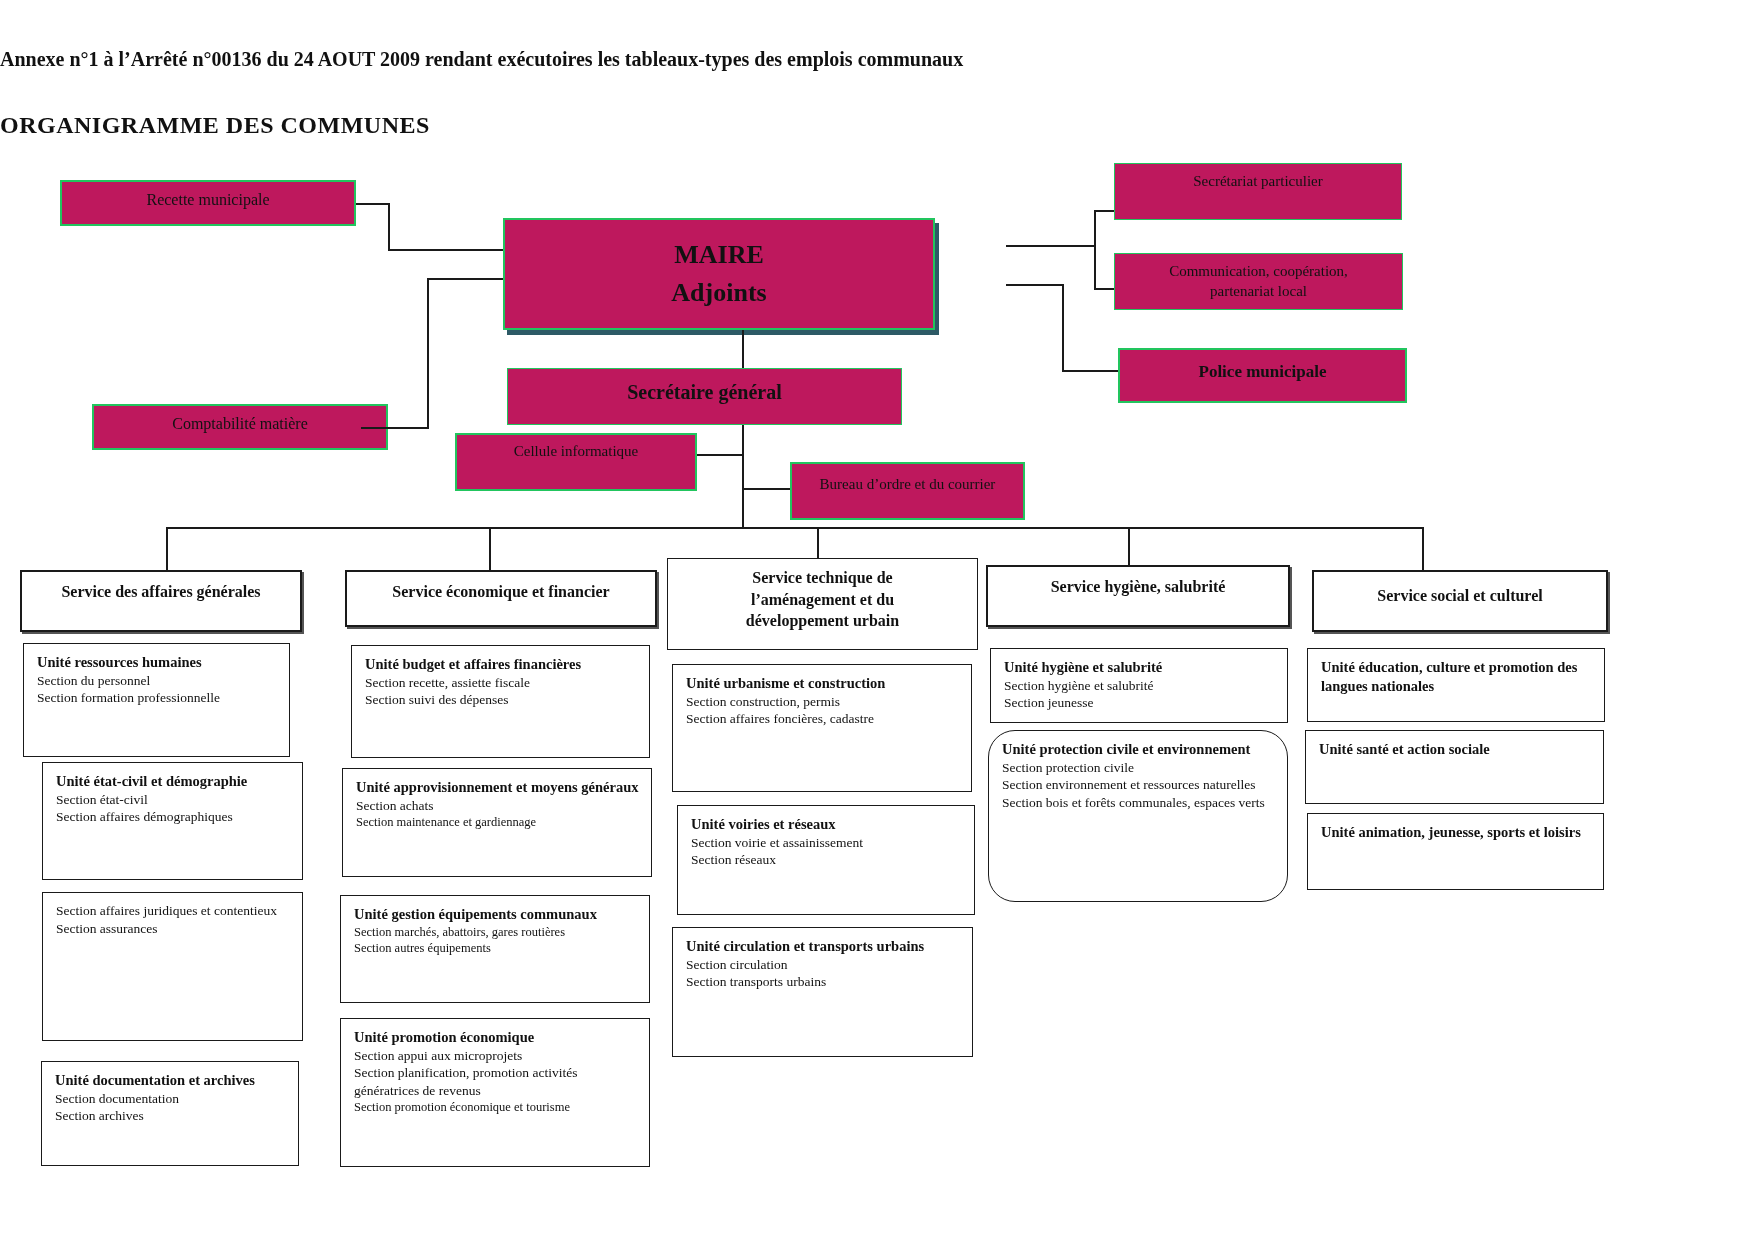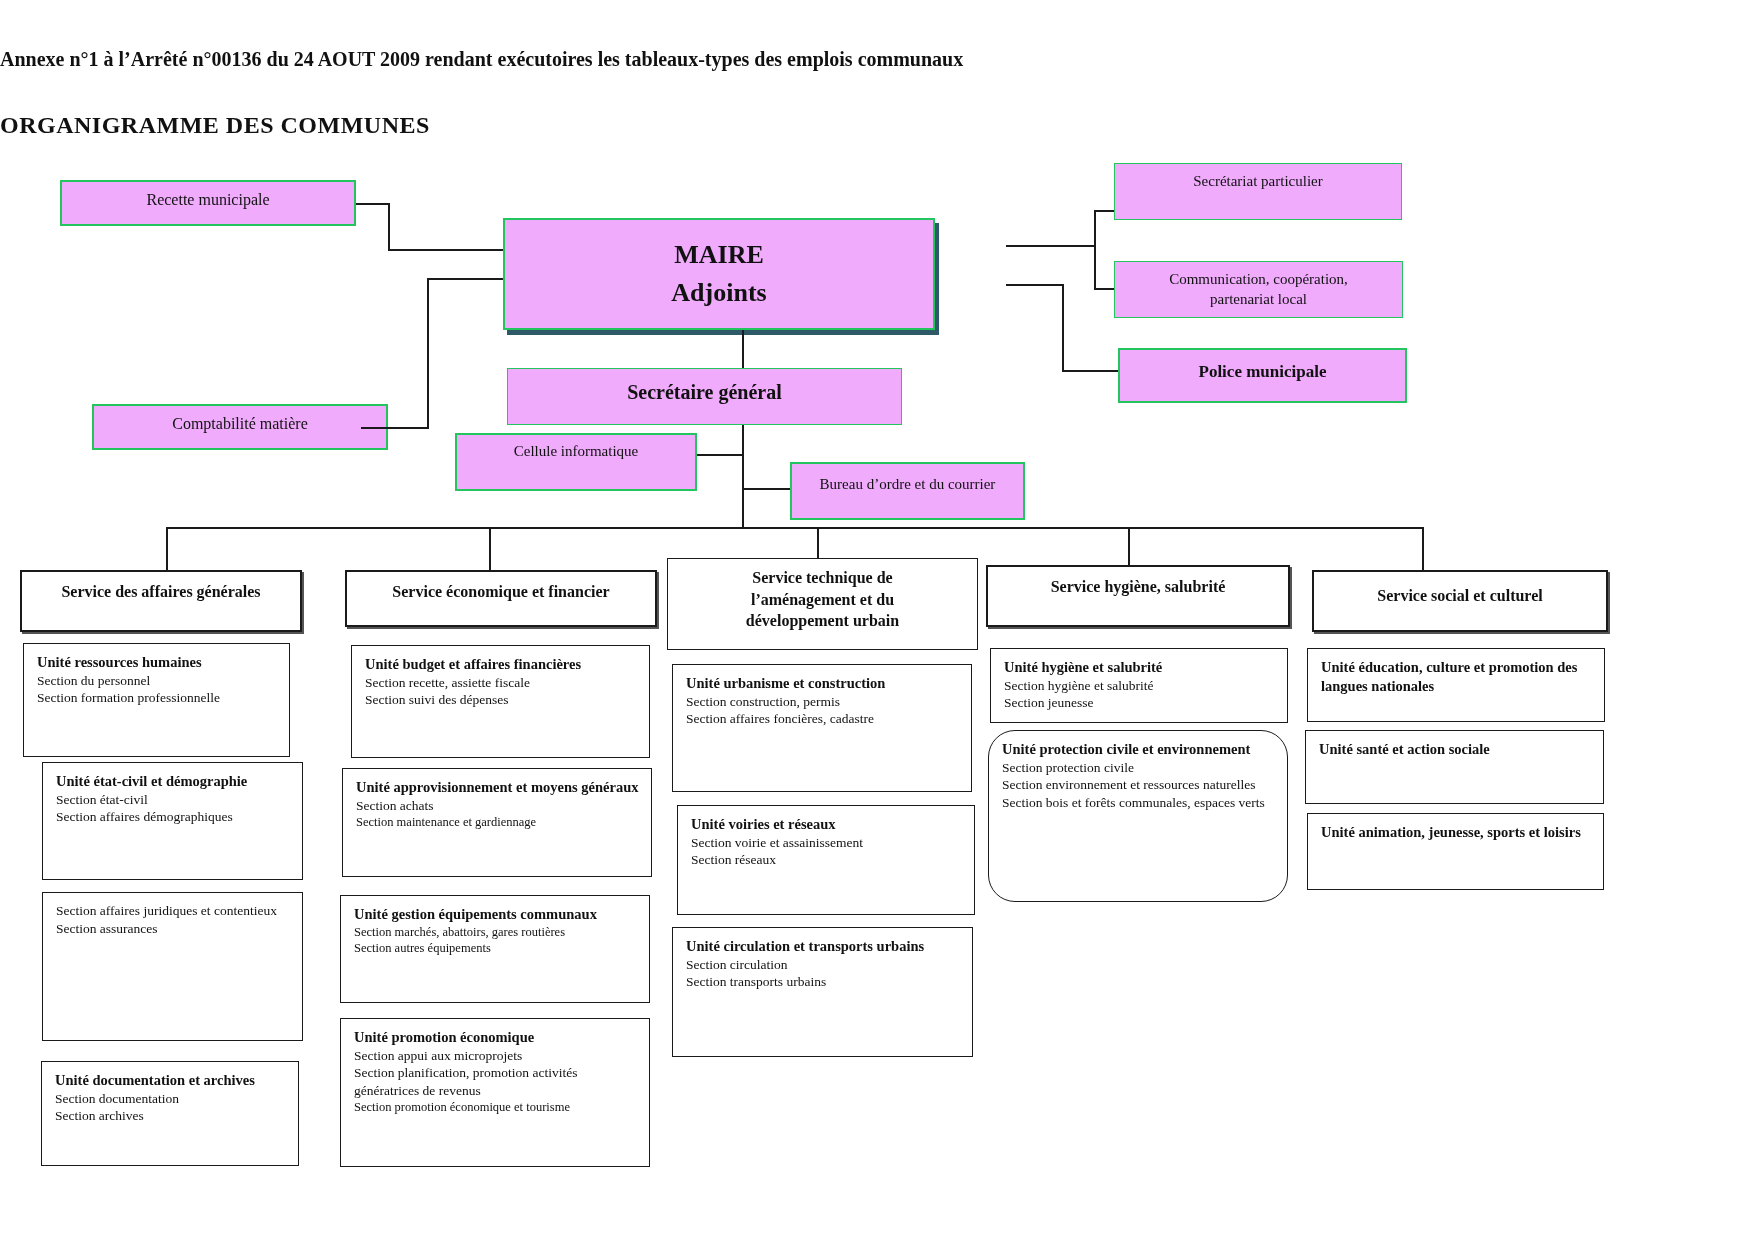--- a/index.html
+++ b/index.html
@@ -1,30 +1,30 @@
 <!DOCTYPE html>
 <html><head>
 <meta charset="utf-8">
 <style>
   html,body{margin:0;padding:0;background:#ffffff;}
   body{width:1755px;height:1241px;position:relative;overflow:hidden;
        font-family:"Liberation Serif","DejaVu Serif",serif;color:#111;}
   .t1{position:absolute;left:0;top:48px;width:1560px;font-size:20px;font-weight:bold;}
   .t2{position:absolute;left:0;top:112px;width:1560px;font-size:24px;font-weight:bold;letter-spacing:.5px;}
-  .box{position:absolute;background:#f0abfc;border:2px solid #22c55e;box-sizing:border-box;}
+  .box{position:absolute;background:#be185d;border:2px solid #22c55e;box-sizing:border-box;}
   .ctr{text-align:center;}
   .line{position:absolute;background:#1a1a1a;}
   
   .b-maire{left:503px;top:218px;width:432px;height:112px;border-width:2px;
            box-shadow:4px 5px 0 #2d5a66;font-size:26px;font-weight:bold;
            display:flex;flex-direction:column;justify-content:center;line-height:1.45;}
   .b-recette{left:60px;top:180px;width:296px;height:46px;font-size:16px;padding-top:9px;}
   .b-compta{left:65px;top:404px;width:296px;height:46px;font-size:16px;padding-top:9px;margin-left:27px;}
   .b-secpart{left:1114px;top:163px;width:288px;height:57px;border-width:1.5px;font-size:15px;padding-top:9px;}
-  .b-comm{left:1114px;top:261px;width:289px;height:57px;border-width:1.5px;font-size:15px;padding-top:7px;line-height:1.35;}
+  .b-comm{left:1114px;top:253px;width:289px;height:57px;border-width:1.5px;font-size:15px;padding-top:7px;line-height:1.35;}
   .b-police{left:1118px;top:348px;width:289px;height:55px;font-size:17px;font-weight:bold;padding-top:12px;}
   .b-secgen{left:507px;top:368px;width:395px;height:57px;border-width:1.5px;font-size:20px;font-weight:bold;padding-top:12px;}
   .b-cellule{left:455px;top:433px;width:242px;height:58px;font-size:15px;padding-top:8px;}
   .b-bureau{left:790px;top:462px;width:235px;height:58px;font-size:15px;padding-top:12px;}
   
   .svc{position:absolute;background:#fff;border:2px solid #1a1a1a;box-sizing:border-box;
        font-weight:bold;text-align:center;font-size:16px;line-height:1.35;}
   .s0{left:20px;top:570px;width:282px;height:62px;padding-top:9px;box-shadow:2px 2px 0 #555;}
   .s1{left:345px;top:570px;width:312px;height:57px;padding-top:9px;box-shadow:2px 2px 0 #555;}
   .s2{left:667px;top:558px;width:311px;height:92px;padding-top:8px;border-width:1.5px;}

